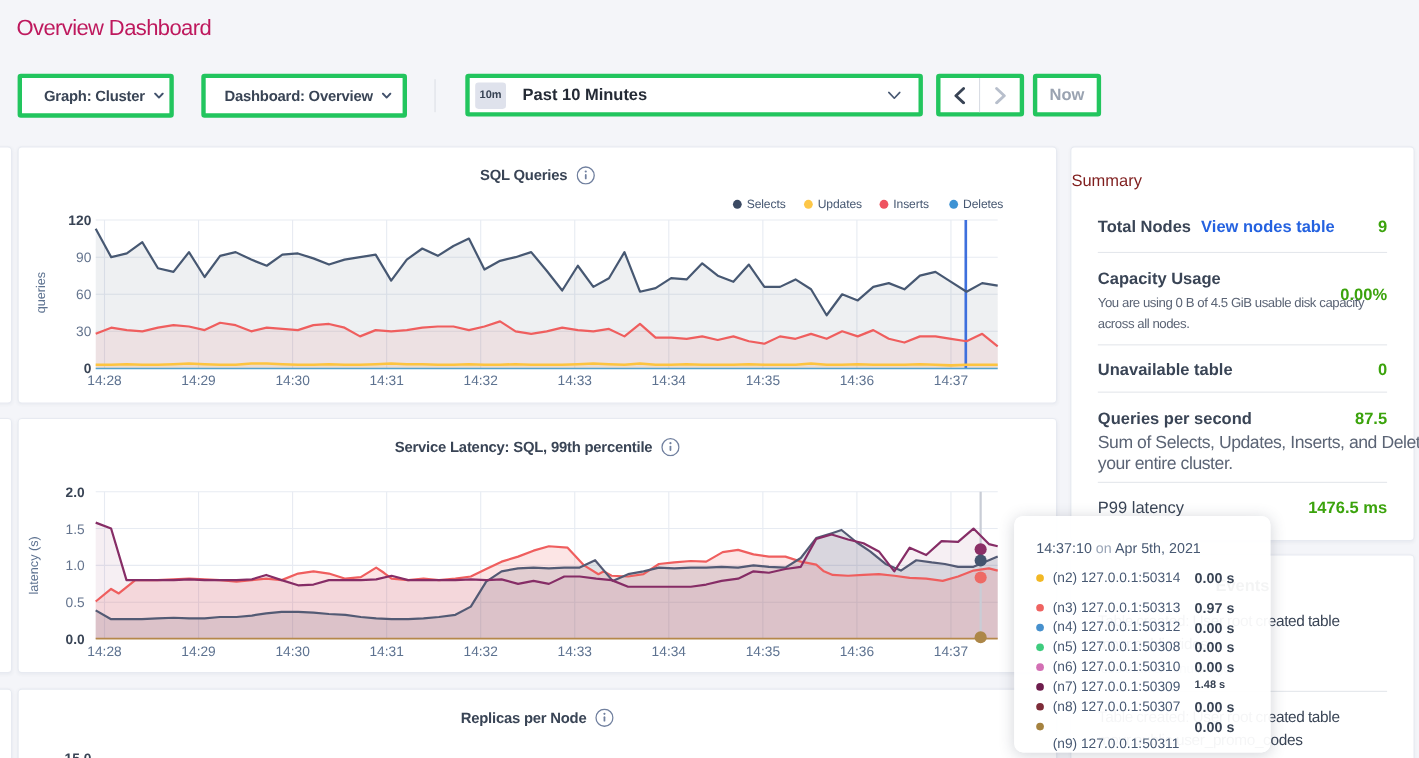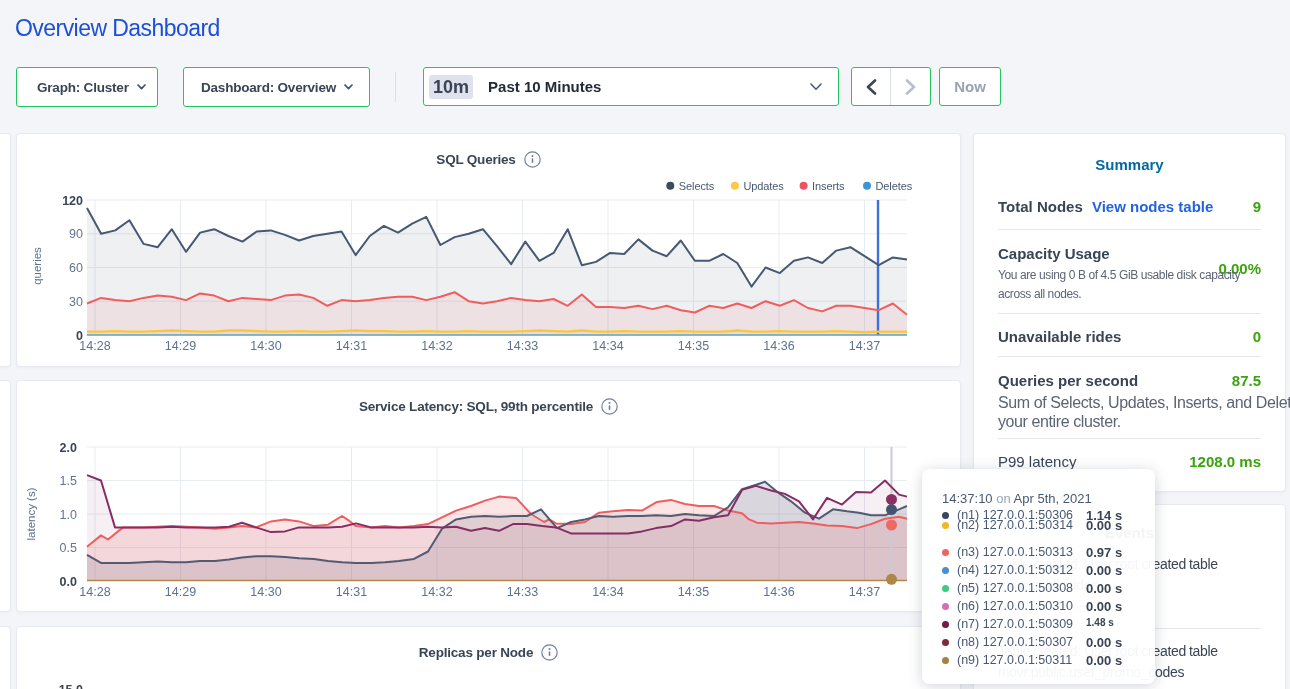--- a/index.html
+++ b/index.html
@@ -1,31 +1,31 @@
 <!DOCTYPE html>
 <html><head><meta charset="utf-8"><title>Overview Dashboard</title>
 <style>
   * { margin:0; padding:0; box-sizing:border-box; }
   html,body { width:1290px; height:689px; background:#f4f5f9; font-family:"Liberation Sans",sans-serif; overflow:hidden; position:relative; }
   .card { position:absolute; background:#fff; border:1px solid #e7eaf1; border-radius:4px; box-shadow:0 1px 3px rgba(60,70,90,0.05); }
-  .ctl { position:absolute; background:#fff; border:1px solid #22c55e; border-radius:3px; display:flex; align-items:center; }
+  .ctl { position:absolute; background:#fff; border:4px solid #22c55e; border-radius:3px; display:flex; align-items:center; }
   .ttl { position:absolute; left:0; width:100%; display:flex; justify-content:center; align-items:center; gap:8px; font-size:13.5px; letter-spacing:-0.2px; font-weight:bold; color:#394455; }
 </style></head>
 <body>
-<div style="position:absolute;left:15px;top:15px;font-size:23px;color:#1d4ed8;letter-spacing:-0.55px">Overview Dashboard</div>
+<div style="position:absolute;left:15px;top:15px;font-size:20px;color:#be185d;letter-spacing:-0.55px">Overview Dashboard</div>
 
 <div class="ctl" style="left:16px;top:67px;width:142px;height:40px;padding-left:20px;font-size:13.5px;letter-spacing:-0.2px;font-weight:bold;color:#394455;white-space:nowrap">Graph: Cluster<svg width="9" height="6" viewBox="0 0 9 6" style="margin-left:8px">
       <polyline points="1,1 4.5,4.7 8,1" fill="none" stroke="#43536d" stroke-width="1.7" stroke-linecap="round" stroke-linejoin="round"></polyline>
     </svg></div>
 <div class="ctl" style="left:183px;top:67px;width:187px;height:40px;padding-left:17px;font-size:13.5px;letter-spacing:-0.2px;font-weight:bold;color:#394455;white-space:nowrap">Dashboard: Overview<svg width="9" height="6" viewBox="0 0 9 6" style="margin-left:8px">
       <polyline points="1,1 4.5,4.7 8,1" fill="none" stroke="#43536d" stroke-width="1.7" stroke-linecap="round" stroke-linejoin="round"></polyline>
     </svg></div>
 <div style="position:absolute;left:395px;top:72px;width:1px;height:30px;background:#dcdfe6"></div>
 <div class="ctl" style="left:423px;top:67px;width:416px;height:39px;padding-left:5px">
-  <span style="background:#dfe2ec;border-radius:3px;height:24px;line-height:24px;padding:0 4px;font-size:18px;font-weight:bold;color:#394455">10m</span>
+  <span style="background:#dfe2ec;border-radius:3px;height:24px;line-height:24px;padding:0 4px;font-size:10px;font-weight:bold;color:#394455">10m</span>
   <span style="margin-left:15px;font-size:15px;font-weight:bold;color:#242a35">Past 10 Minutes</span>
   <svg width="12" height="8" viewBox="0 0 12 8" style="position:absolute;right:16px">
       <polyline points="1,1 6,6.3 11,1" fill="none" stroke="#475872" stroke-width="1.5" stroke-linecap="round" stroke-linejoin="round"></polyline>
     </svg>
 </div>
 <div class="ctl" style="left:851px;top:67px;width:80px;height:39px">
   <div style="width:40px;height:100%;display:flex;align-items:center;justify-content:center;border-right:1px solid #d9dde4">
     <svg width="11" height="16" viewBox="0 0 11 16">
         <polyline points="9,1.5 2,8 9,14.5" fill="none" stroke="#394455" stroke-width="2.6" stroke-linecap="round" stroke-linejoin="round"></polyline>
       </svg>
@@ -155,54 +155,49 @@
         <circle cx="8.5" cy="8.5" r="7.7" fill="none" stroke="#71809f" stroke-width="1.2"></circle>
         <rect x="7.7" y="7.2" width="1.6" height="4.8" rx="0.8" fill="#71809f"></rect>
         <circle cx="8.5" cy="4.9" r="1" fill="#71809f"></circle>
       </svg></div>
   <svg width="945" height="79" style="position:absolute;left:0;top:0">
       <text x="66" y="67" text-anchor="end" font-size="12.5" font-weight="bold" fill="#394455">15.0</text>
     </svg>
 </div>
 
 <div class="card" style="left:973px;top:133px;width:313px;height:359px;font-size:15px">
-  <div style="position:absolute;top:22px;width:100%;text-align:center;font-size:15px;font-weight:bold;color:#0369a1">Summary</div>
+  <div style="position:absolute;top:22px;width:100%;text-align:left;font-size:15px;font-weight:normal;color:#7f1d1d">Summary</div>
   <div style="position:absolute;left:24px;top:64px;font-weight:bold;color:#394455">Total Nodes <a style="color:#2462e0;margin-left:5px">View nodes table</a></div>
   <div style="position:absolute;right:24px;top:64px;font-weight:bold;color:#3ba30c">9</div>
   <div style="position:absolute;left:24px;right:24px;top:95px;border-top:1px solid #e4e7ec"></div>
   <div style="position:absolute;left:24px;top:111px;font-weight:bold;color:#394455">Capacity Usage</div>
   <div style="position:absolute;right:24px;top:126px;font-weight:bold;color:#3ba30c">0.00%</div>
   <div style="position:absolute;left:24px;top:132px;width:290px;font-size:12px;letter-spacing:-0.4px;line-height:19px;color:#5b6475;white-space:nowrap">You are using 0 B of 4.5 GiB usable disk capacity<br>across all nodes.</div>
   <div style="position:absolute;left:24px;right:24px;top:179px;border-top:1px solid #e4e7ec"></div>
-  <div style="position:absolute;left:24px;top:194px;font-weight:bold;color:#394455">Unavailable rides</div>
+  <div style="position:absolute;left:24px;top:194px;font-weight:bold;color:#394455">Unavailable table</div>
   <div style="position:absolute;right:24px;top:194px;font-weight:bold;color:#3ba30c">0</div>
   <div style="position:absolute;left:24px;right:24px;top:222px;border-top:1px solid #e4e7ec"></div>
   <div style="position:absolute;left:24px;top:238px;font-weight:bold;color:#394455">Queries per second</div>
   <div style="position:absolute;right:24px;top:238px;font-weight:bold;color:#3ba30c">87.5</div>
   <div style="position:absolute;left:24px;top:259px;width:290px;font-size:16px;letter-spacing:-0.4px;line-height:19px;color:#5b6475;white-space:nowrap">Sum of Selects, Updates, Inserts, and Deletes across<br>your entire cluster.</div>
   <div style="position:absolute;left:24px;right:24px;top:304px;border-top:1px solid #e4e7ec"></div>
   <div style="position:absolute;left:24px;top:319px;font-weight:normal;color:#394455">P99 latency</div>
-  <div style="position:absolute;right:24px;top:319px;font-weight:bold;color:#3ba30c">1208.0 ms</div>
+  <div style="position:absolute;right:24px;top:319px;font-weight:bold;color:#3ba30c">1476.5 ms</div>
 </div>
 
 <div class="card" style="left:973px;top:504px;width:313px;height:200px">
   <div style="position:absolute;top:19px;width:100%;text-align:center;font-size:15px;font-weight:bold;color:#242a35">Events</div>
   <div style="position:absolute;left:24px;top:49px;width:268px;font-size:14px;line-height:21px;letter-spacing:-0.3px;word-spacing:-0.6px;color:#394455">Table created: User root created table movr.public.rides</div>
   <div style="position:absolute;left:24px;top:96px;font-size:12px;color:#9aa4b3">less than a minute ago</div>
   <div style="position:absolute;left:24px;right:24px;top:123px;border-top:1px solid #e4e7ec"></div>
   <div style="position:absolute;left:24px;top:136px;width:268px;font-size:14px;line-height:21px;letter-spacing:-0.3px;word-spacing:-0.6px;color:#394455">Table created: User root created table movr.public.user_promo_codes</div>
 </div>
 
 <div style="position:absolute;left:922px;top:469px;width:233px;height:215px;background:rgba(255,255,255,0.95);border-radius:8px;box-shadow:0 2px 14px rgba(50,60,80,0.22)">
   <div style="position:absolute;left:20px;top:22px;font-size:13px;color:#475872">14:37:10 <span style="color:#9ba6b8">on</span> Apr 5th, 2021</div>
-  <div style="position:absolute;left:0;top:38.4px;width:100%;height:18px;font-size:12.5px;color:#475872">
-      <span style="position:absolute;left:20px;top:5px;width:7px;height:7px;border-radius:50%;background:#39455b"></span>
-      <span style="position:absolute;left:35px;top:1px">(n1) 127.0.0.1:50306</span>
-      <span style="position:absolute;left:164px;top:1px;font-weight:bold;color:#394455;font-size:13px">1.14 s</span>
-    </div>
     <div style="position:absolute;left:0;top:48px;width:100%;height:18px;font-size:12.5px;color:#475872">
       <span style="position:absolute;left:20px;top:5px;width:7px;height:7px;border-radius:50%;background:#f2b824"></span>
       <span style="position:absolute;left:35px;top:1px">(n2) 127.0.0.1:50314</span>
       <span style="position:absolute;left:164px;top:1px;font-weight:bold;color:#394455;font-size:13px">0.00 s</span>
     </div>
     <div style="position:absolute;left:0;top:74.5px;width:100%;height:18px;font-size:12.5px;color:#475872">
       <span style="position:absolute;left:20px;top:5px;width:7px;height:7px;border-radius:50%;background:#ef6361"></span>
       <span style="position:absolute;left:35px;top:1px">(n3) 127.0.0.1:50313</span>
       <span style="position:absolute;left:164px;top:1px;font-weight:bold;color:#394455;font-size:13px">0.97 s</span>
     </div>
@@ -226,16 +221,16 @@
       <span style="position:absolute;left:35px;top:1px">(n7) 127.0.0.1:50309</span>
       <span style="position:absolute;left:164px;top:1px;font-weight:bold;color:#394455;font-size:10px">1.48 s</span>
     </div>
     <div style="position:absolute;left:0;top:164.6px;width:100%;height:18px;font-size:12.5px;color:#475872">
       <span style="position:absolute;left:20px;top:5px;width:7px;height:7px;border-radius:50%;background:#7e2c39"></span>
       <span style="position:absolute;left:35px;top:1px">(n8) 127.0.0.1:50307</span>
       <span style="position:absolute;left:164px;top:1px;font-weight:bold;color:#394455;font-size:13px">0.00 s</span>
     </div>
     <div style="position:absolute;left:0;top:182.6px;width:100%;height:18px;font-size:12.5px;color:#475872">
       <span style="position:absolute;left:20px;top:5px;width:7px;height:7px;border-radius:50%;background:#a5823f"></span>
-      <span style="position:absolute;left:35px;top:1px">(n9) 127.0.0.1:50311</span>
+      <span style="position:absolute;left:35px;top:17px">(n9) 127.0.0.1:50311</span>
       <span style="position:absolute;left:164px;top:1px;font-weight:bold;color:#394455;font-size:13px">0.00 s</span>
     </div>
 </div>
 
 </body></html>

